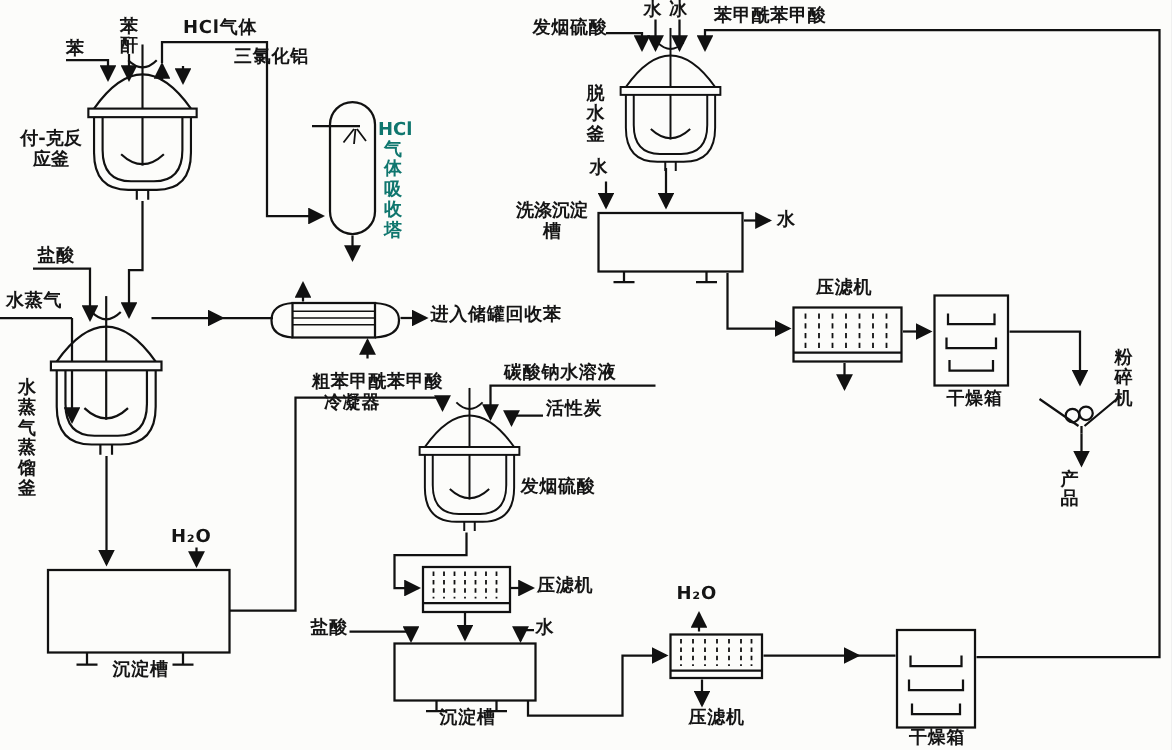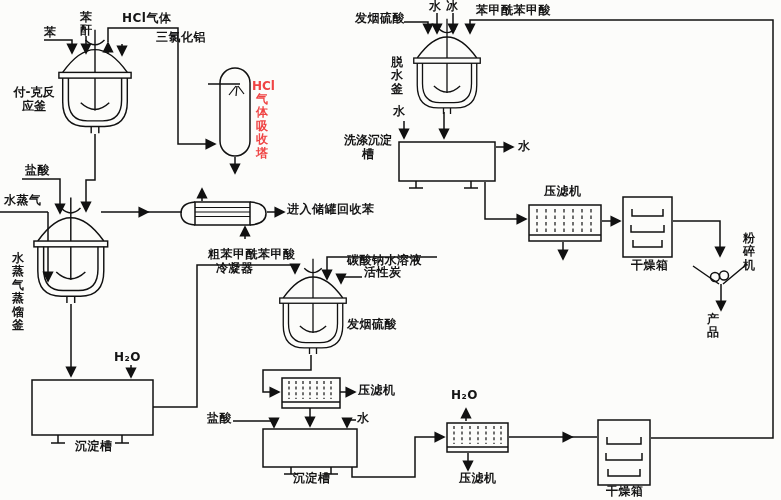--- a/index.html
+++ b/index.html
@@ -9,21 +9,21 @@
     font-family:"DejaVu Sans","Liberation Sans",sans-serif;
     color:#111;
   }
   #art{position:absolute;left:0;top:0;}
   .lbl{
     position:absolute;font-size:12px;font-weight:700;line-height:1.15;
     white-space:nowrap;color:#151515;letter-spacing:0.5px;
   }
   .v{white-space:normal;width:14px;text-align:center;word-break:break-all;line-height:1.12;letter-spacing:0;}
   .wrap{white-space:normal;text-align:center;word-break:break-all;letter-spacing:0;}
-  .hcl-col{position:absolute;text-align:center;font-size:12px;font-weight:700;color:#ef4444;}
+  .hcl-col{position:absolute;text-align:center;font-size:12px;font-weight:700;color:#0f766e;}
   .hcl-col .rest{display:block;width:14px;margin:0 auto;word-break:break-all;line-height:1.12;}
 </style>
 </head>
 <body>
 
 <div id="stage">
 
   <svg id="art" width="781" height="500" viewBox="0 0 781 500">
     <defs>
       <marker id="arr" viewBox="0 0 10 10" refX="8.5" refY="5" markerWidth="7.5" markerHeight="7.5" orient="auto-start-reverse">
@@ -167,21 +167,21 @@
   </div>
 
   <div class="lbl" style="left:25px;top:164px;">盐酸</div>
   <div class="lbl" style="left:4px;top:194px;">水蒸气</div>
   <div class="lbl v" style="left:11px;top:252px;">水蒸气蒸馏釜</div>
   <div class="lbl" style="left:216px;top:226px;margin-top:36px;">冷凝器</div>
   <div class="lbl" style="left:287px;top:203px;">进入储罐回收苯</div>
   <div class="lbl" style="left:114px;top:351px;">H₂O</div>
   <div class="lbl" style="left:75px;top:440px;">沉淀槽</div>
   <div class="lbl" style="left:208px;top:248px;">粗苯甲酰苯甲酸</div>
-  <div class="lbl" style="left:336px;top:254px;margin-left:11px;">碳酸钠水溶液</div>
+  <div class="lbl" style="left:336px;top:242px;">碳酸钠水溶液</div>
   <div class="lbl" style="left:364px;top:266px;">活性炭</div>
   <div class="lbl" style="left:347px;top:318px;">发烟硫酸</div>
   <div class="lbl" style="left:358px;top:384px;">压滤机</div>
   <div class="lbl" style="left:207px;top:412px;">盐酸</div>
   <div class="lbl" style="left:357px;top:412px;">水</div>
   <div class="lbl" style="left:293px;top:472px;">沉淀槽</div>
   <div class="lbl" style="left:451px;top:389px;">H₂O</div>
   <div class="lbl" style="left:459px;top:472px;">压滤机</div>
   <div class="lbl" style="left:606px;top:485px;">干燥箱</div>
   <div class="lbl" style="left:355px;top:12px;">发烟硫酸</div>

